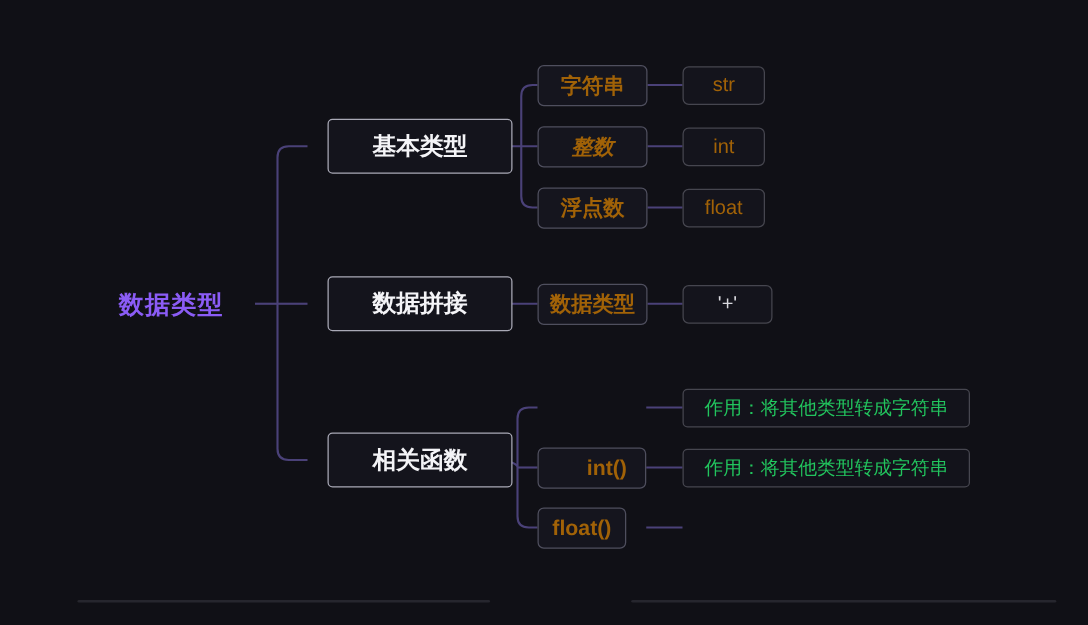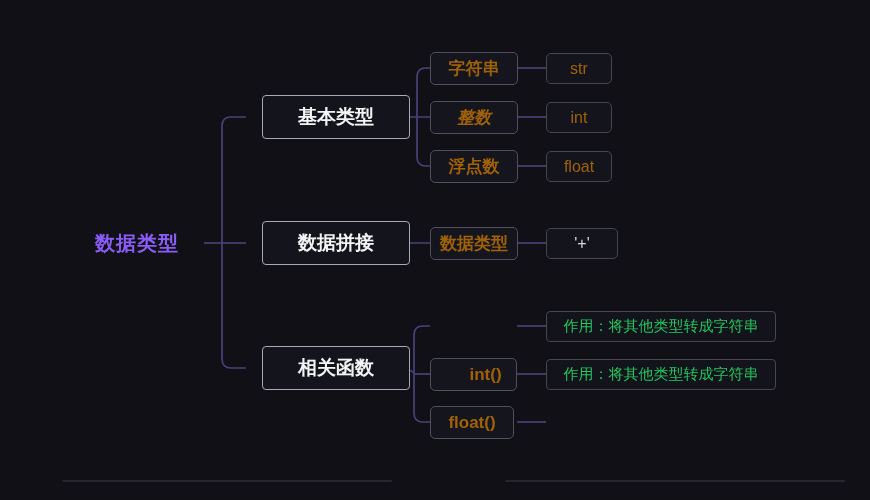--- a/index.html
+++ b/index.html
@@ -47,21 +47,21 @@
     border-radius: 5px;
     font-size: 17px; font-weight: 600;
     background: #15151e;
   }
   .c10 { top: 52px; }
   .c11 { top: 101px; font-style: italic; }
   .c12 { top: 150px; }
   .c20 { top: 227px; }
   .c30 { top: 310px; width: 87px; }
   .c31 { top: 358px; width: 87px; padding-left: 24px; }
-  .c32 { top: 406px; width: 84px; }
+  .c32 { top: 406px; width: 71px; }
 
   .leaf {
     left: 546px; width: 66px; height: 31px;
     border: 1.2px solid #46464f;
     border-radius: 5px;
     font-size: 16px;
     background: #14141c;
   }
   .l10 { top: 53px; }
   .l11 { top: 102px; }

